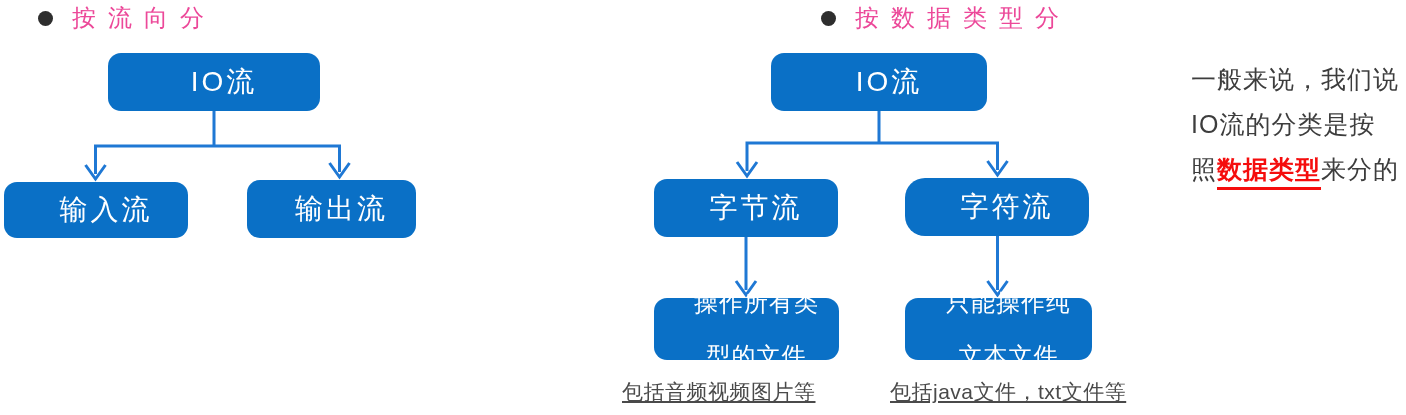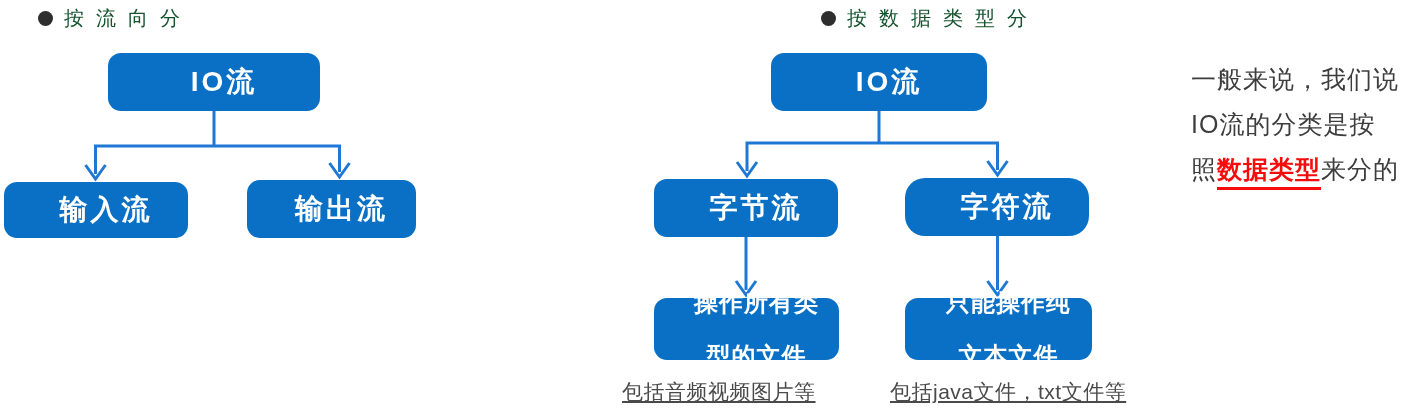--- a/index.html
+++ b/index.html
@@ -28,32 +28,32 @@
     height: 28px;
   }
   .bullet {
     width: 15px;
     height: 15px;
     border-radius: 50%;
     background: #2e2e2e;
     flex: 0 0 auto;
   }
   .bullet-label {
-    margin-left: 11px;
-    font-size: 20px;
+    margin-left: 19px;
+    font-size: 24px;
     letter-spacing: 12px;
-    color: #14532d;
+    color: #ec4899;
     white-space: nowrap;
   }
   .node {
     position: absolute;
     background: #0a70c6;
     border-radius: 13px;
     color: #ffffff;
-    font-weight: bold;
+    font-weight: normal;
     display: flex;
     flex-direction: column;
     align-items: center;
     justify-content: center;
     text-align: center;
     box-sizing: border-box;
     padding-left: 20px;
   }
   .node-l1 {
     font-size: 28px;

